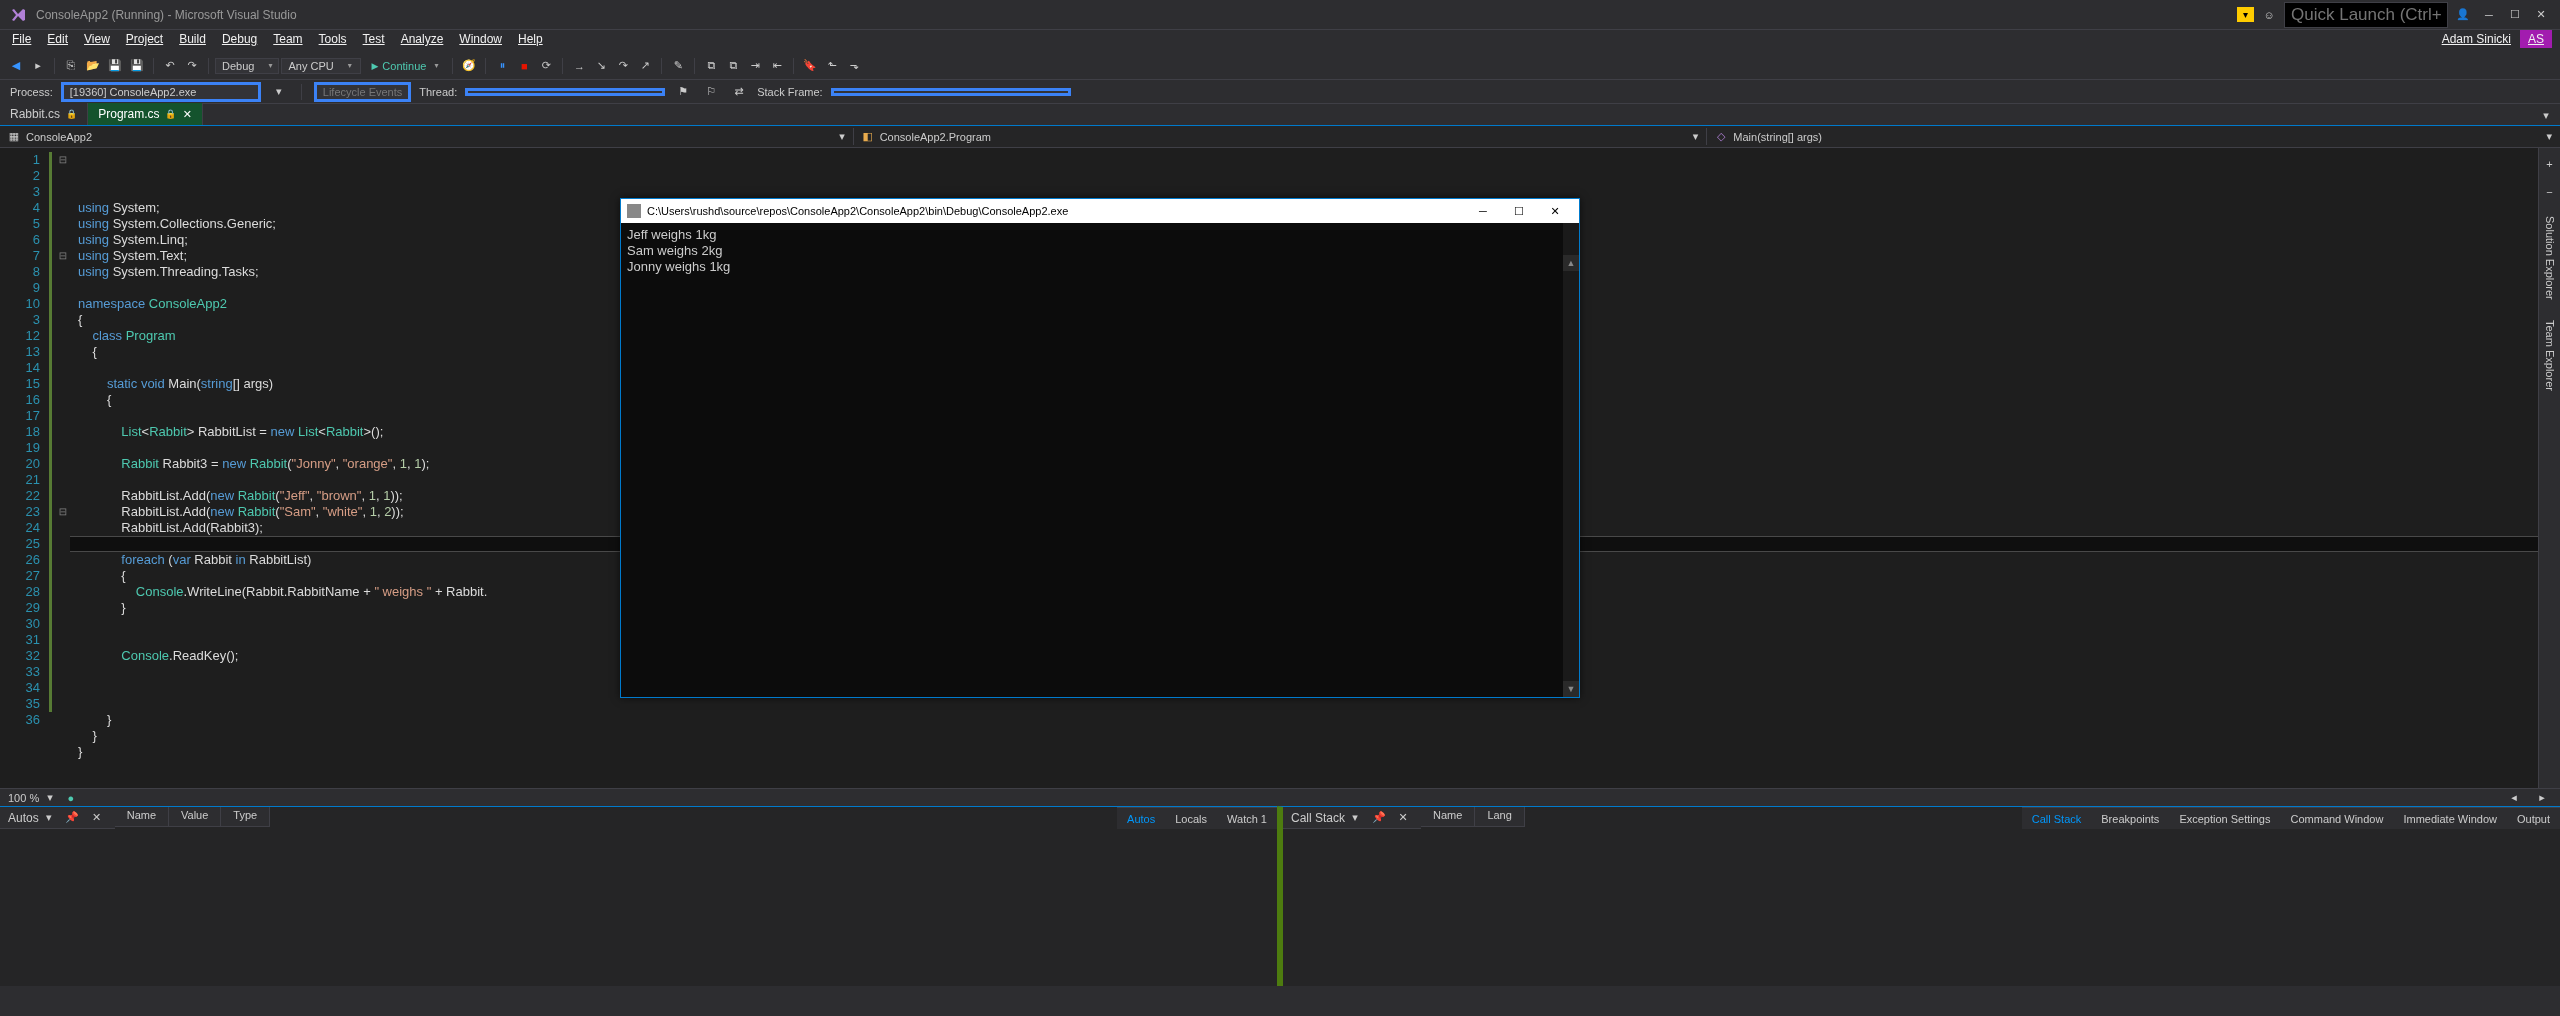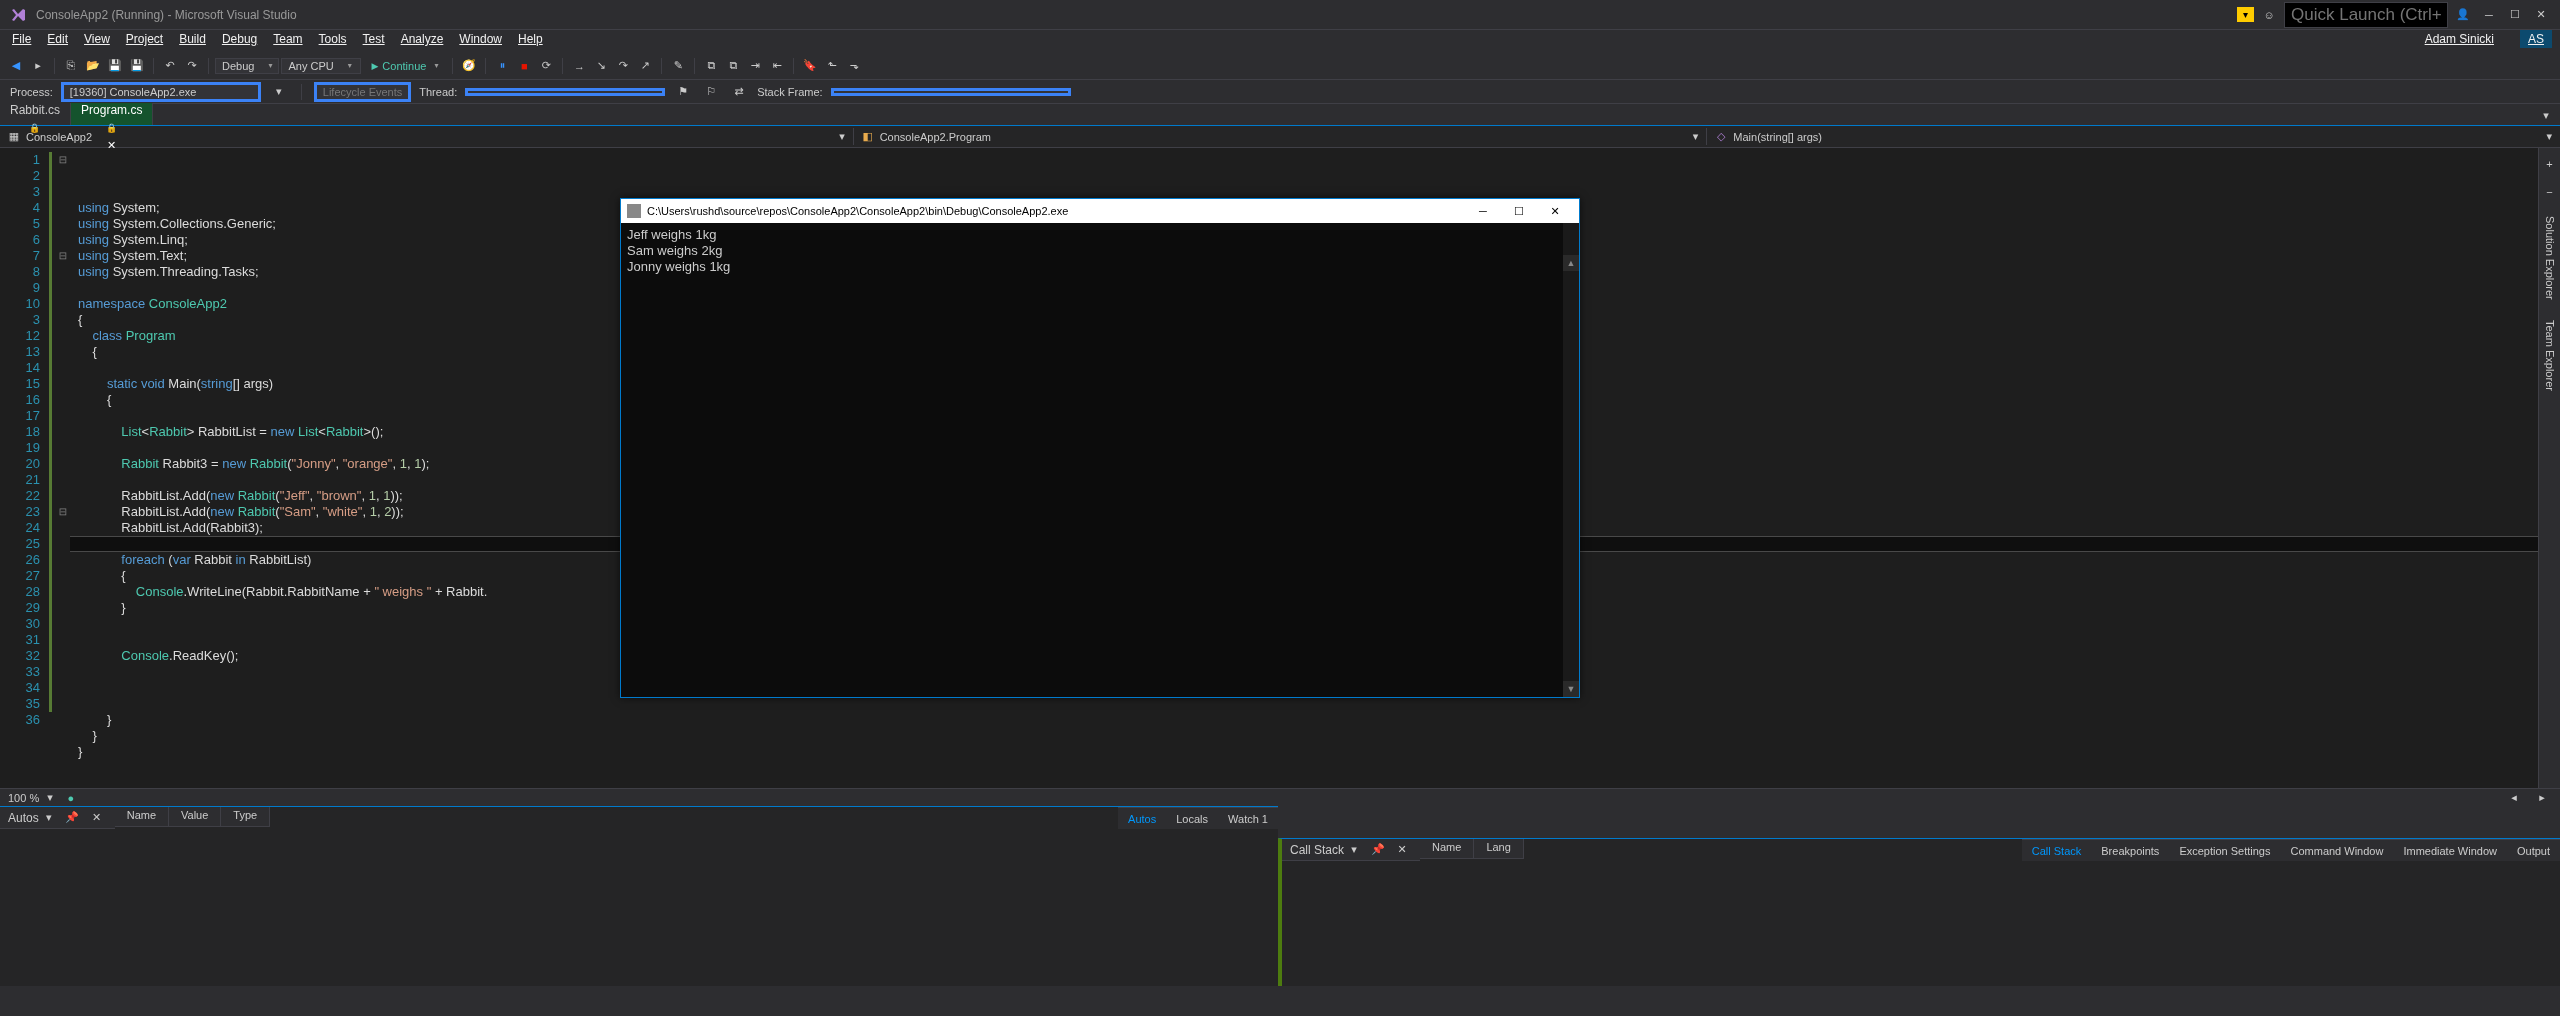--- a/index.html
+++ b/index.html
@@ -7,35 +7,35 @@
 .titlebar { height:30px; background:#2d2d30; display:flex; align-items:center; padding:0 8px; border-bottom:1px solid #3f3f46; }
 .vs-logo { width:20px;height:20px; margin-right:8px; display:inline-flex;align-items:center;justify-content:center; }
 .titlebar .title { color:#999; font-size:12px; }
 .titlebar .right { margin-left:auto; display:flex; align-items:center; gap:4px; }
 .notif-badge{ background:#ffcc00;color:#000;padding:2px 6px;font-size:10px; }
 .search-box { background:#000000; border:1px solid #3f3f46; color:#999; padding:2px 6px; width:164px; font-size:17px; }
 .win-btn { width:22px;height:22px;display:inline-flex;align-items:center;justify-content:center;color:#ccc; }
 .menubar { height:22px; display:flex; padding:0 4px; background:#2d2d30;text-decoration:underline; }
 .menubar span { padding:2px 8px; color:#f1f1f1; font-size:12px; }
 .menubar .user { margin-left:auto; color:#ccc; font-size:12px; padding-right:4px; }
-.user-badge{background:#0c4a6e;color:#1e1e1e;padding:1px 4px;font-size:10px;margin-left:18px;}
+.user-badge{background:#a21caf;color:#1e1e1e;padding:1px 4px;font-size:10px;margin-left:1px;}
 .toolbar { height:28px; display:flex; align-items:center; padding:0 6px; background:#2d2d30; border-bottom:1px solid #3f3f46; gap:2px; }
 .tb-btn { width:20px;height:20px;display:inline-flex;align-items:center;justify-content:center;color:#ccc;font-size:11px; }
 .tb-sep { width:1px;height:16px;background:#3f3f46;margin:0 4px; }
 .tb-drop { background:#333337;border:1px solid #3f3f46;color:#ccc;padding:1px 6px;font-size:11px;display:inline-flex;align-items:center;gap:14px; }
 .tb-drop::after{content:"▾";font-size:8px;color:#999;}
 .continue { color:#4ec9b0; padding:1px 8px; display:inline-flex;align-items:center;gap:4px; }
 .continue::before{content:"▶";font-size:9px;}
 .continue::after{content:"▾";font-size:8px;color:#999;margin-left:4px;}
 .processbar { height:24px; display:flex; align-items:center; padding:0 10px; background:#2d2d30; border-bottom:1px solid #3f3f46; gap:8px; font-size:11px; color:#ccc; }
 .processbar .drop { background:#333337;border:3px solid #3b82f6;padding:1px 6px;display:inline-flex;align-items:center; }
 .processbar .drop.wide{min-width:200px;}
 .processbar .drop.wider{min-width:240px;}
 .tabs-row { height:22px; background:#2d2d30; display:flex; align-items:flex-end; border-bottom:1px solid #007acc; }
-.doc-tab { height:22px; padding:0 10px; display:inline-flex; align-items:center; gap:6px; background:#2d2d30; color:#ccc; font-size:12px; border-right:1px solid #3f3f46;flex-direction:column; }
+.doc-tab { height:22px; padding:0 10px; display:inline-flex; align-items:center; gap:6px; background:#2d2d30; color:#ccc; font-size:12px; border-right:1px solid #3f3f46; }
 .doc-tab.active { background:#14532d; color:#fff; }
 .doc-tab .lock{font-size:9px;color:#999;}
 .doc-tab .close{font-size:11px;cursor:pointer;}
 .tabs-row .right-ctrl{margin-left:auto;display:flex;align-items:center;gap:2px;padding-right:4px;}
 .nav-bar { height:22px; background:#252526; display:flex; align-items:center; border-bottom:1px solid #3f3f46; font-size:11px; color:#ccc; }
 .nav-bar .cell { flex:1; padding:2px 8px; border-right:1px solid #3f3f46; display:flex;align-items:center;gap:6px; }
 .nav-bar .cell:last-child{border-right:none;}
 .nav-bar .ico{width:12px;height:12px;display:inline-flex;align-items:center;justify-content:center;}
 .editor-wrap { display:flex; height:640px; background:#1e1e1e; position:relative; }
 .side-tools { position:absolute; right:0; top:0; width:22px; background:#2d2d30; height:100%; display:flex;flex-direction:column;align-items:center;gap:8px;padding-top:6px; border-left:1px solid #3f3f46;}
@@ -48,21 +48,21 @@
 .code .kw{color:#569cd6;}
 .code .cls{color:#4ec9b0;}
 .code .str{color:#d69d85;}
 .code .num{color:#b5cea8;}
 .code .cursor-line{position:absolute;left:0;right:0;height:16px;border:1px solid #494949;border-left:none;border-right:none;background:#0f0f0f;}
 .fold-col{width:14px;background:#1e1e1e;color:#808080;font-family:Consolas,monospace;font-size:10px;line-height:16px;text-align:center;padding-top:4px;}
 .fold-col div{height:16px;}
 .editor-footer{height:18px;background:#2d2d30;border-top:1px solid #3f3f46;display:flex;align-items:center;padding:0 8px;font-size:11px;color:#ccc;gap:8px;}
 .bottom-panels{display:flex;height:180px;}
 .panel{flex:1;display:flex;flex-direction:row;border-top:1px solid #007acc;background:#252526;}
-.panel + .panel{border-left:4px solid #4d7c0f;margin-top:32px;}
+.panel + .panel{border-left:6px solid #4d7c0f;}
 .panel-header{height:22px;background:#2d2d30;display:flex;align-items:center;padding:0 8px;font-size:12px;color:#ccc;border-bottom:1px solid #3f3f46;}
 .panel-header .right{margin-left:auto;display:flex;gap:4px;}
 .panel-cols{height:20px;display:flex;background:#2d2d30;border-bottom:1px solid #3f3f46;font-size:11px;color:#ccc;}
 .panel-cols div{padding:2px 12px;border-right:1px solid #3f3f46;}
 .panel-body{flex:1;background:#252526;}
 .panel-tabs{height:22px;display:flex;align-items:center;background:#2d2d30;border-top:1px solid #3f3f46;font-size:11px;}
 .panel-tabs span{padding:3px 10px;color:#ccc;}
 .panel-tabs span.active{color:#0097fb;}
 
 .console-win{position:absolute;left:620px;top:198px;width:960px;height:500px;background:#0c0c0c;border:1px solid #007acc;box-shadow:0 0 8px rgba(0,0,0,0.6);display:flex;flex-direction:column;}

